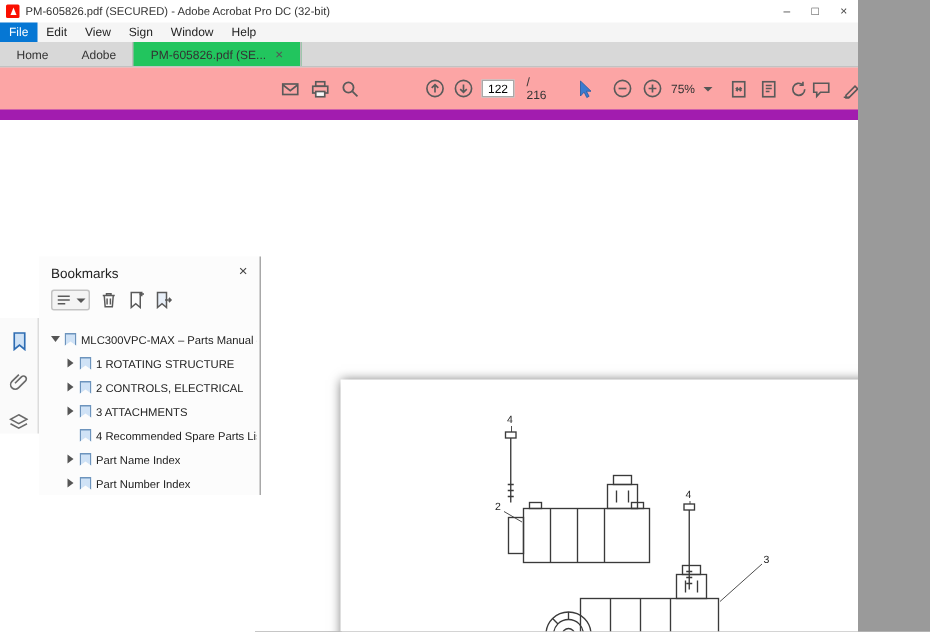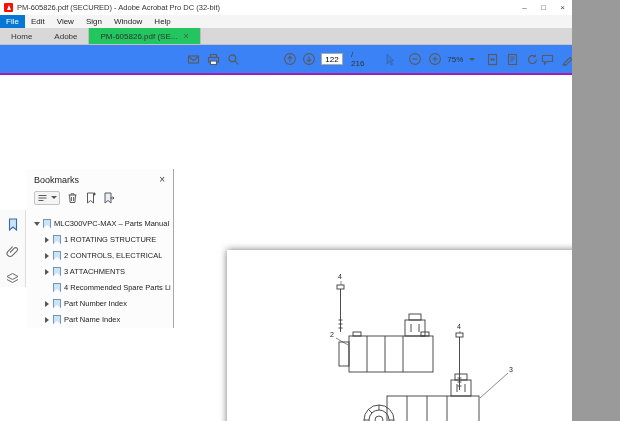--- a/index.html
+++ b/index.html
@@ -22,21 +22,21 @@
   .menu-item.active{background:#0677d4;color:#fff;}
 
   
   .tabbar{height:17px;background:#d8d8d8;display:flex;align-items:stretch;font-size:8px;flex:0 0 auto;border-bottom:1px solid #c2c2c2;}
   .tab{padding:0 11px;display:flex;align-items:center;color:#333;}
   .tab.doc{background:#22c55e;border-left:1px solid #bdbdbd;border-right:1px solid #bdbdbd;gap:6px;max-width:120px;}
   .tab.doc .doc-label{white-space:nowrap;overflow:hidden;}
   .tab-close{color:#555;font-size:9px;line-height:1;}
 
   
-  .toolbar{height:19px;background:#3b82f6;border-bottom:2px solid #a21caf;display:flex;align-items:center;
+  .toolbar{height:19px;background:#fca5a5;border-bottom:7px solid #a21caf;display:flex;align-items:center;
     font-size:8px;flex:0 0 auto;padding:14px 6px;}
   .tb-group{display:flex;align-items:center;gap:5px;}
   .tb-icon{width:15px;height:14px;display:flex;align-items:center;justify-content:center;}
   .tb-icon svg{display:block;}
   .page-input{width:22px;height:12px;border:1px solid #a9a9a9;background:#fff;font-size:8px;text-align:center;
     font-family:"Liberation Sans",sans-serif;padding:0;}
   .page-total{color:#333;margin-left:3px;}
   .zoom-label{color:#333;text-align:right;}
   .caret{width:0;height:0;border-left:3px solid transparent;border-right:3px solid transparent;border-top:3.5px solid #555;margin-left:1px;}
 
@@ -299,28 +299,28 @@
         <div class="tree-row child">
           <span class="chev"></span>
           <span class="bmico"></span>
           <span class="bm-label">4 Recommended Spare Parts List</span>
         </div>
         <div class="tree-row child">
           <span class="chev">
               <span class="chev-r"></span>
             </span>
           <span class="bmico"></span>
+          <span class="bm-label">Part Name Index</span>
+        </div>
+        <div class="tree-row child">
+          <span class="chev">
+              <span class="chev-r"></span>
+            </span>
+          <span class="bmico"></span>
           <span class="bm-label">Part Number Index</span>
-        </div>
-        <div class="tree-row child">
-          <span class="chev">
-              <span class="chev-r"></span>
-            </span>
-          <span class="bmico"></span>
-          <span class="bm-label">Part Name Index</span>
         </div>
       </div>
     </div>
 
     <div class="content">
       <div class="collapse-handle">
           <span class="arr"></span>
         </div>
 
       <div class="pdf-page">

